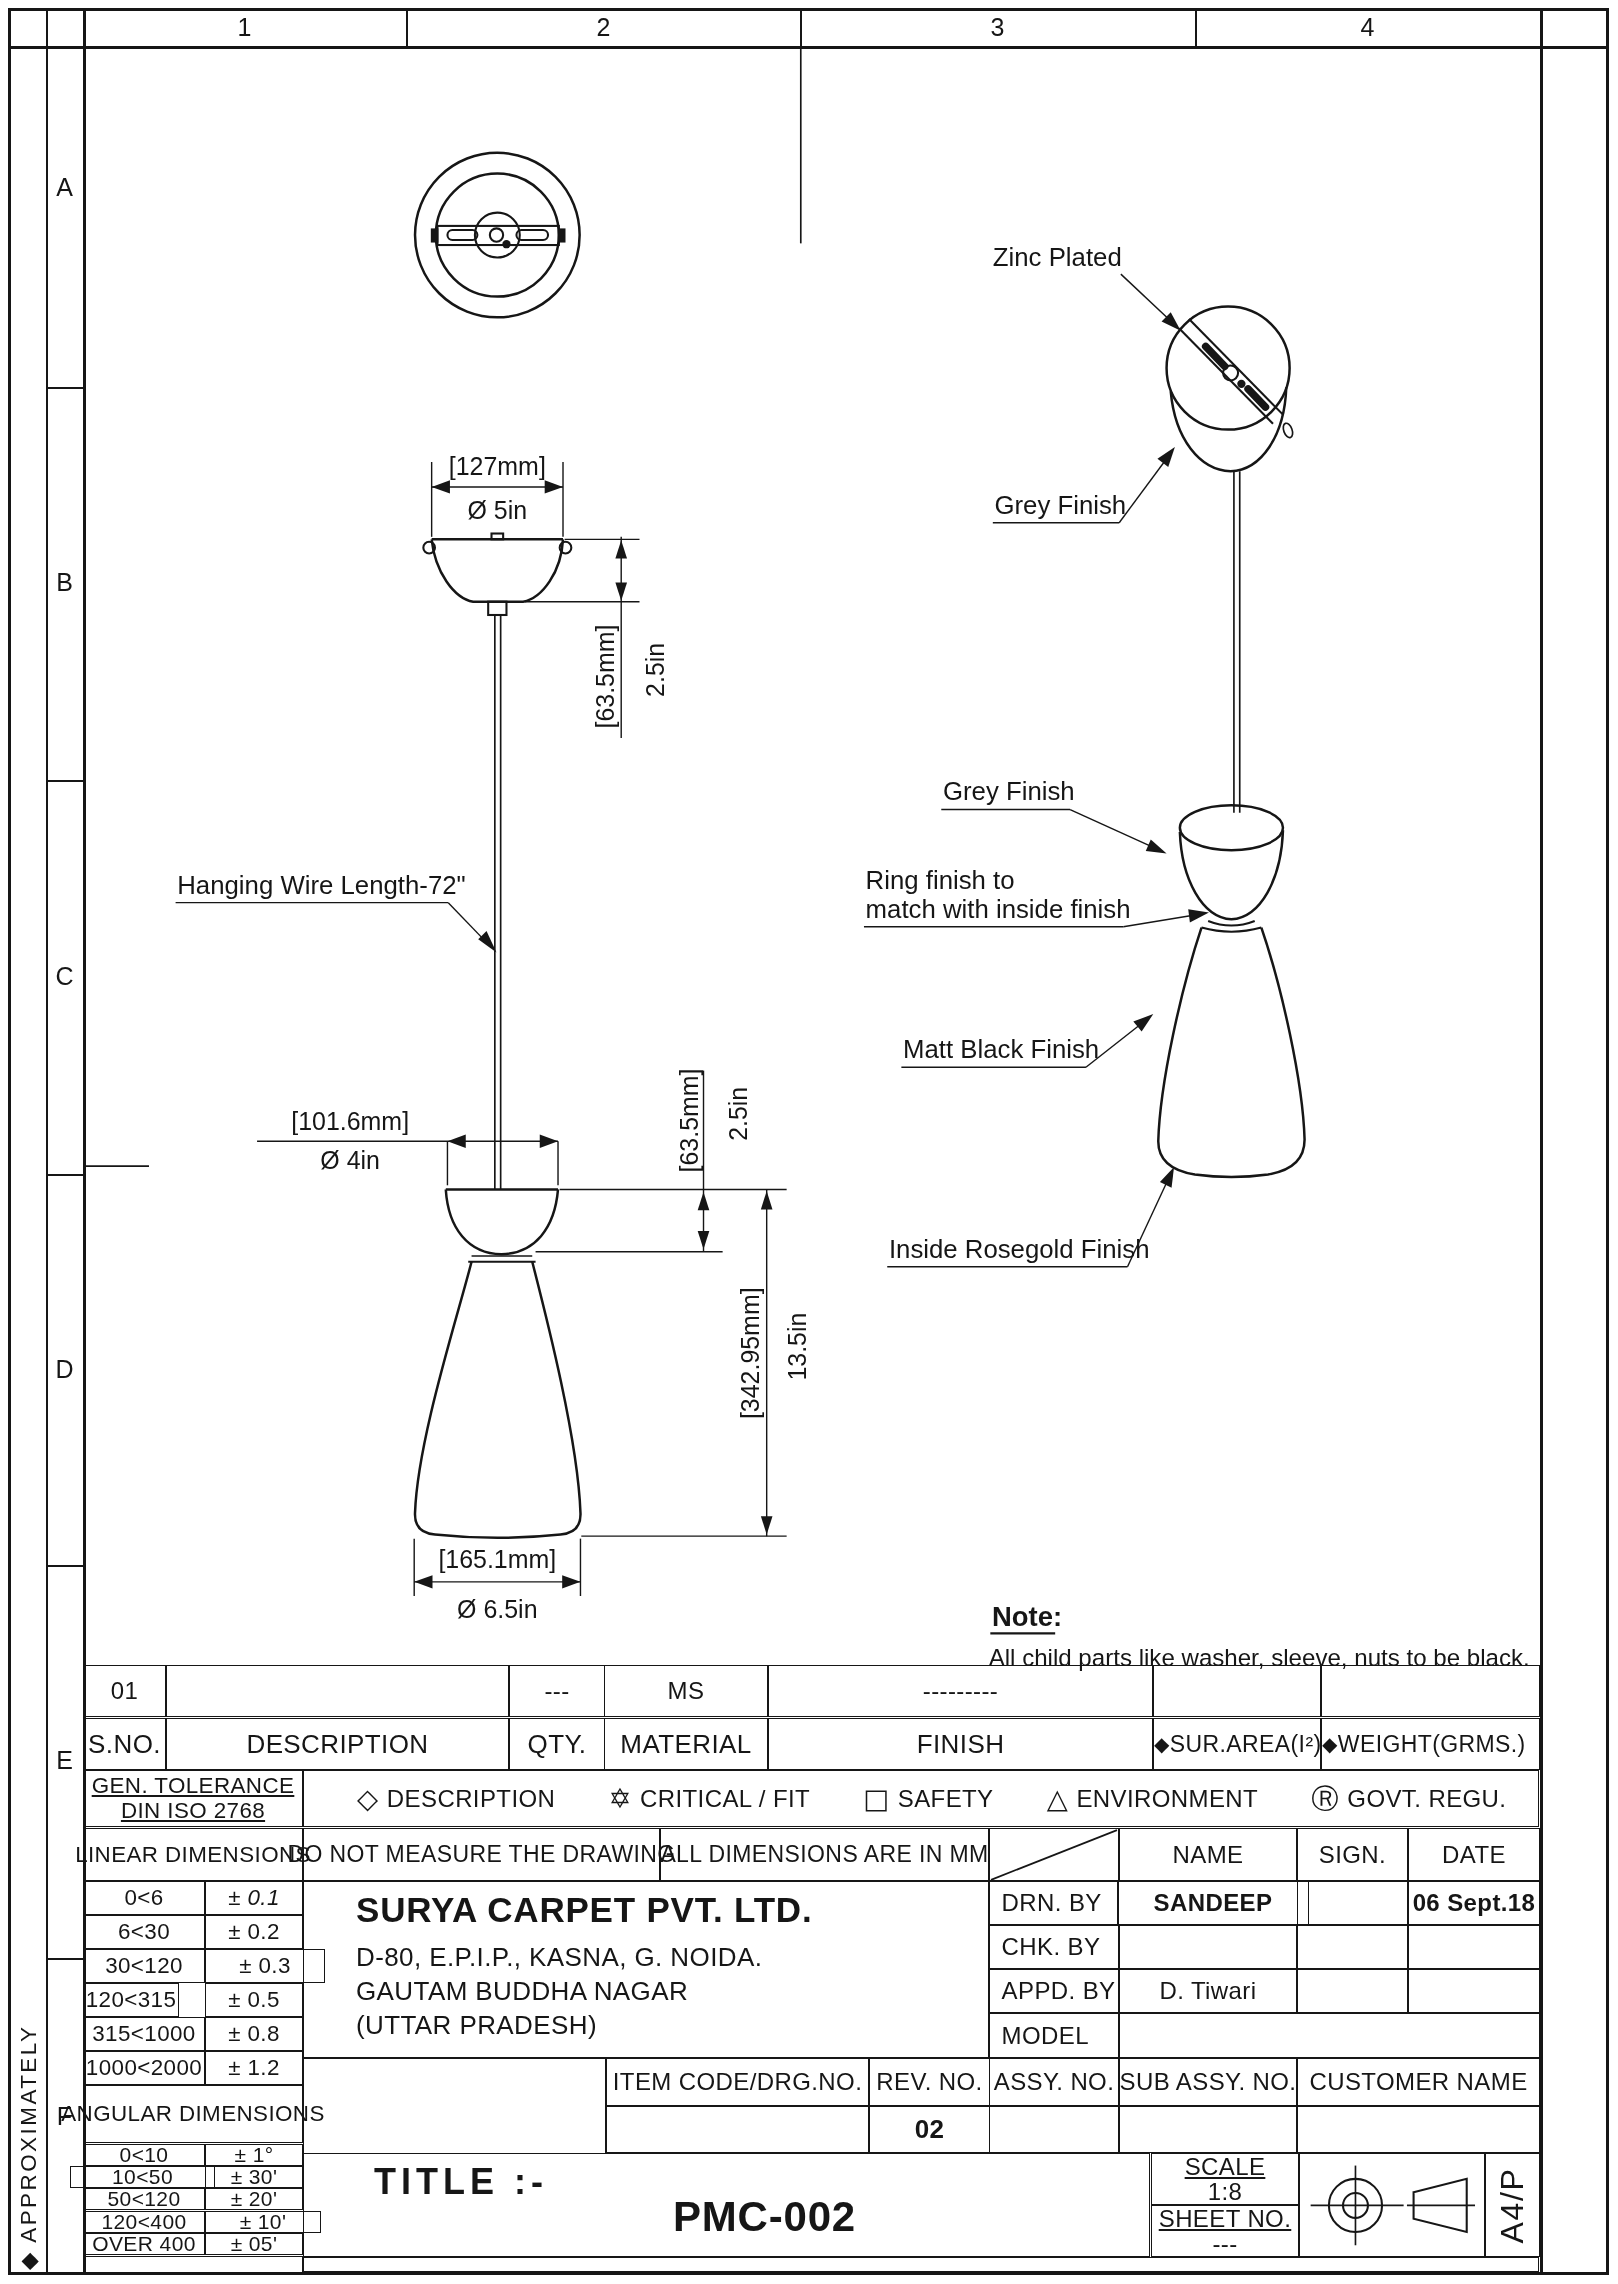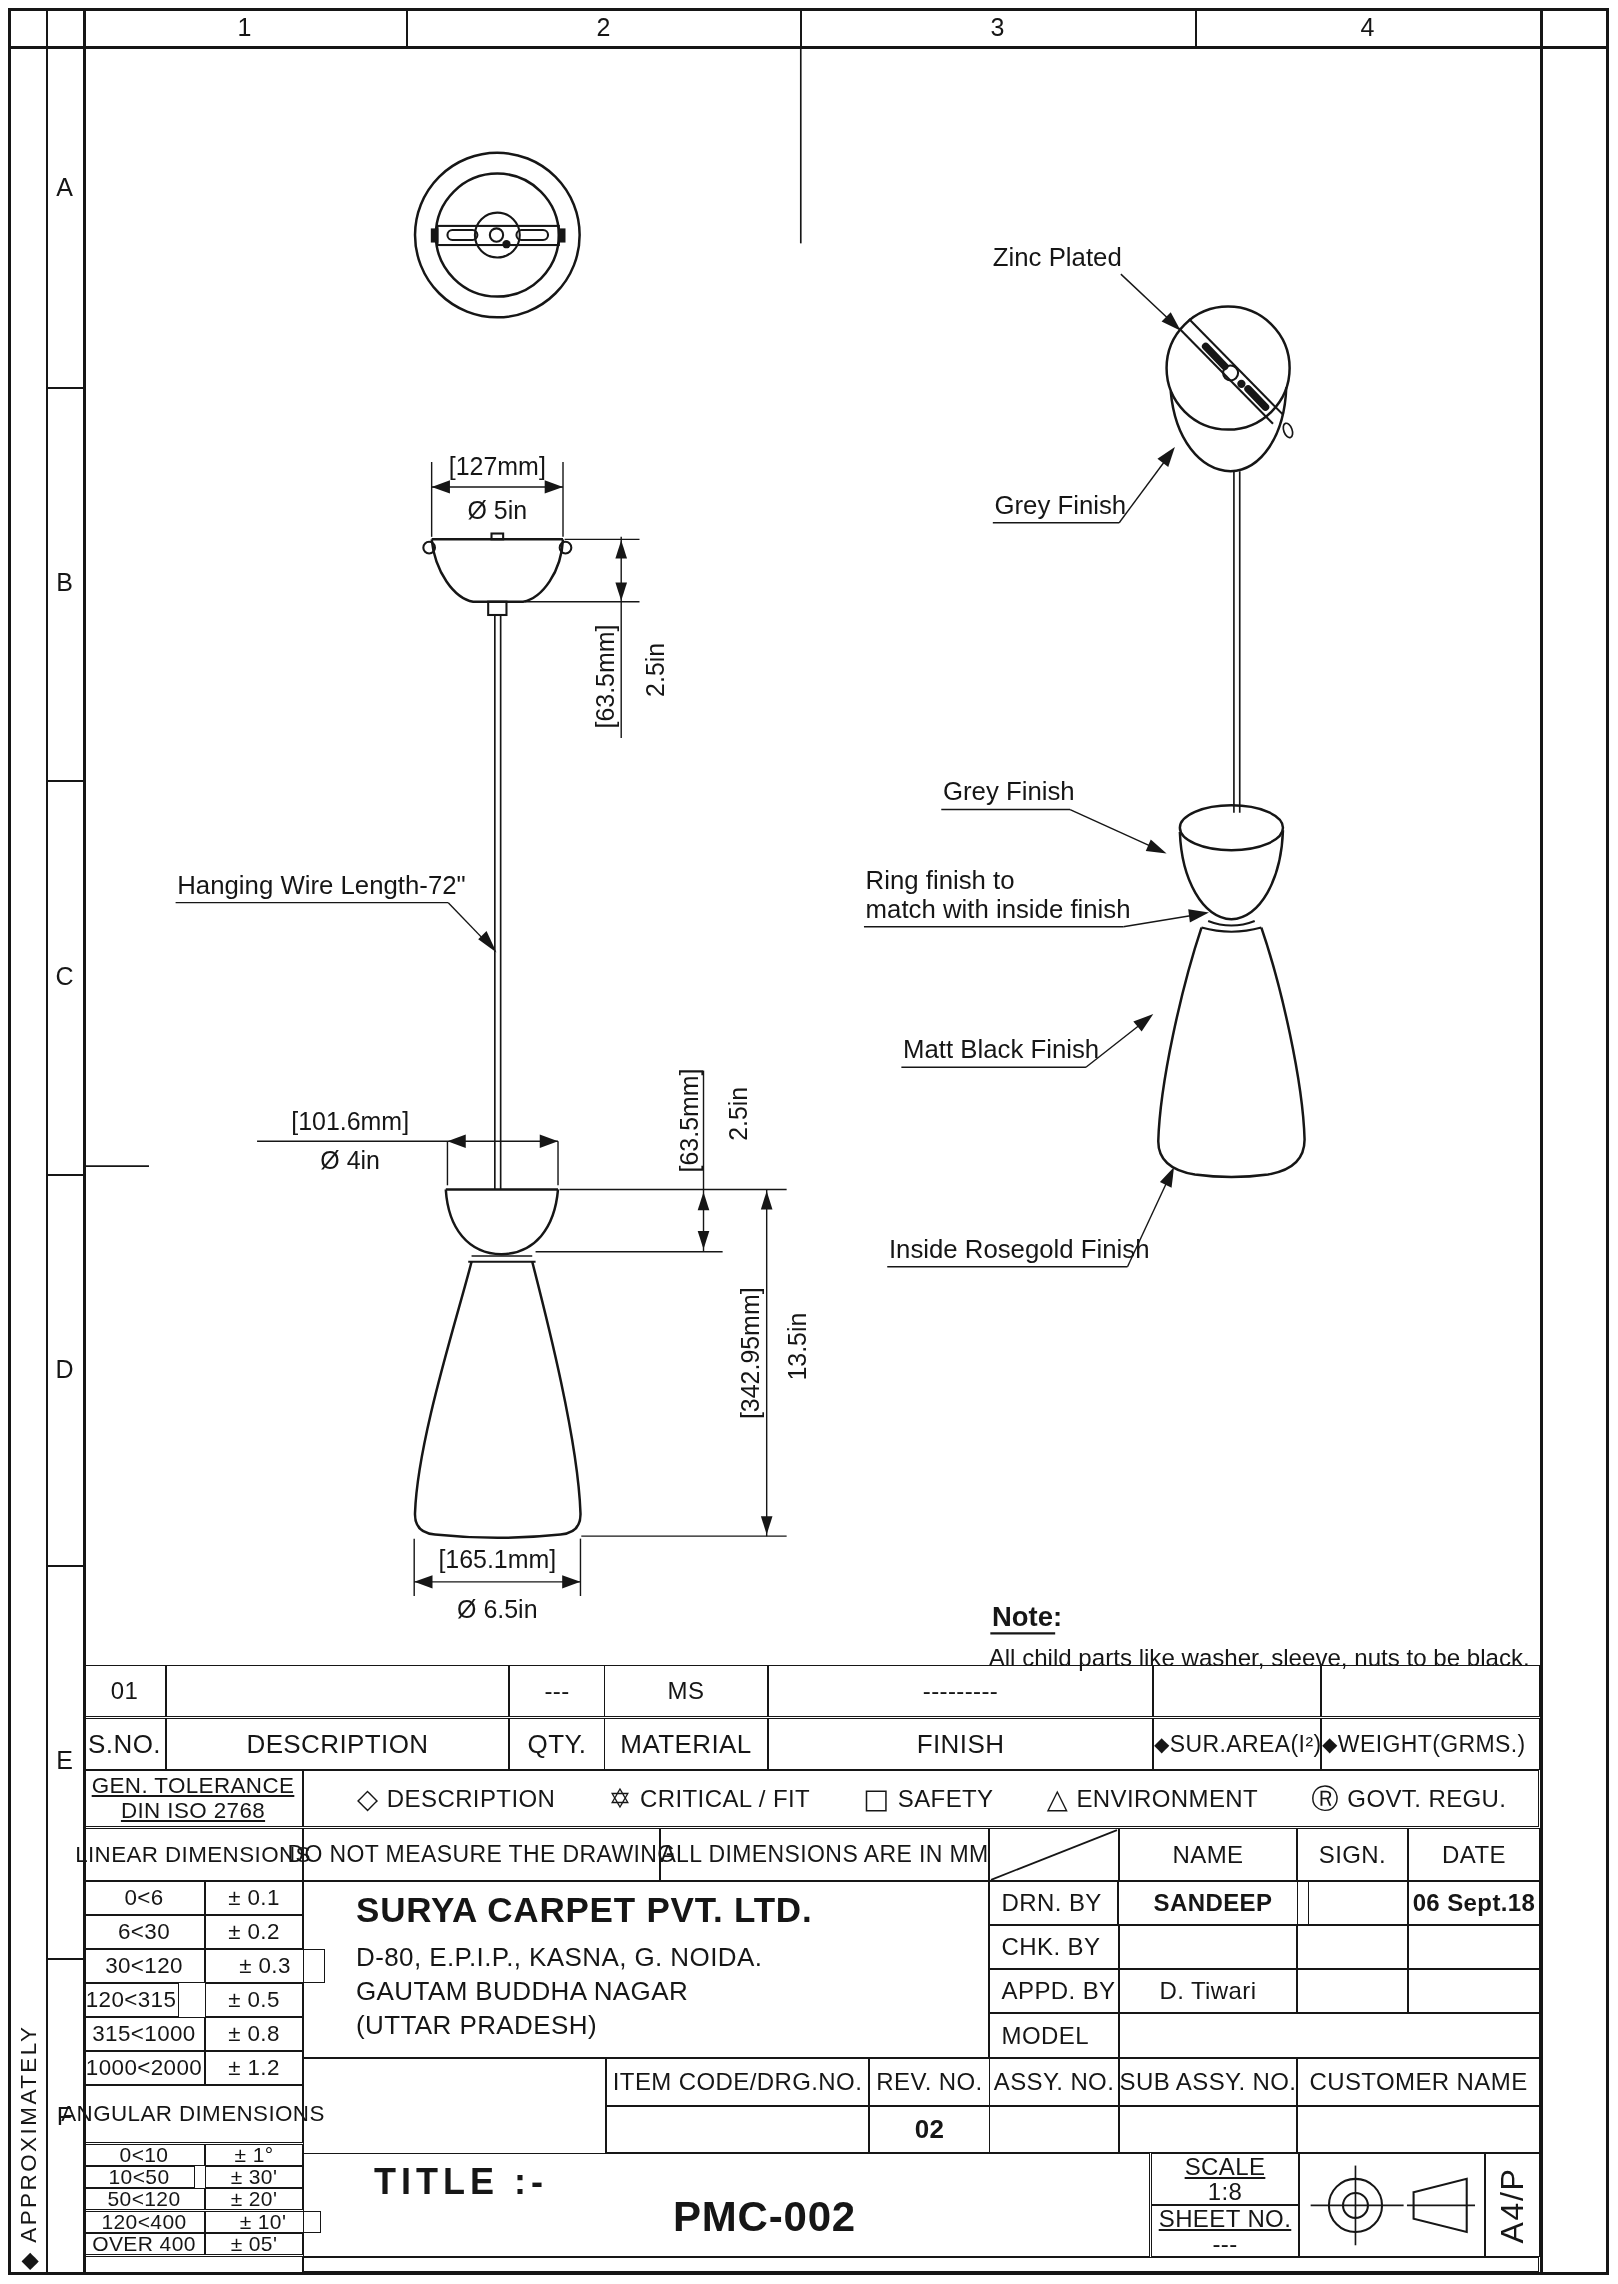--- a/index.html
+++ b/index.html
@@ -264,37 +264,37 @@
   <div class="cell" style="left:989px;top:1828px;width:130px;height:53px;">
     <svg width="126" height="50" viewBox="0 0 152 60" style="position:static;">
         <line x1="0" y1="60" x2="152" y2="0" stroke="#161616" stroke-width="2"></line>
       </svg>
   </div>
   <div class="cell" style="left:1119px;top:1828px;width:178px;height:53px;">NAME</div>
   <div class="cell" style="left:1297px;top:1828px;width:111px;height:53px;">SIGN.</div>
   <div class="cell" style="left:1408px;top:1828px;width:132px;height:53px;">DATE</div>
 
   <div class="cell" style="left:83px;top:1881px;width:122px;height:34px;font-size:22.4px;">0&lt;6</div>
-  <div class="cell" style="left:205px;top:1881px;width:98px;height:34px;font-size:22.4px;">± 0.1</div>
+  <div class="cell" style="left:205px;top:1881px;width:98px;height:34px;font-size:22.4px;font-style:italic;">± 0.1</div>
   <div class="cell" style="left:83px;top:1915px;width:122px;height:34px;font-size:22.4px;">6&lt;30</div>
   <div class="cell" style="left:205px;top:1915px;width:98px;height:34px;font-size:22.4px;">± 0.2</div>
   <div class="cell" style="left:83px;top:1949px;width:122px;height:34px;font-size:22.4px;">30&lt;120</div>
   <div class="cell" style="left:205px;top:1949px;width:120px;height:34px;font-size:22.4px;">± 0.3</div>
   <div class="cell" style="left:83px;top:1983px;width:96px;height:34px;font-size:22.4px;">120&lt;315</div>
   <div class="cell" style="left:205px;top:1983px;width:98px;height:34px;font-size:22.4px;">± 0.5</div>
   <div class="cell" style="left:83px;top:2017px;width:122px;height:34px;font-size:22.4px;">315&lt;1000</div>
   <div class="cell" style="left:205px;top:2017px;width:98px;height:34px;font-size:22.4px;">± 0.8</div>
   <div class="cell" style="left:83px;top:2051px;width:122px;height:34px;font-size:22.4px;">1000&lt;2000</div>
   <div class="cell" style="left:205px;top:2051px;width:98px;height:34px;font-size:22.4px;">± 1.2</div>
 
   <div class="cell" style="left:83px;top:2085px;width:220px;height:58px;font-size:22.4px;">ANGULAR DIMENSIONS</div>
 
   <div class="cell" style="left:83px;top:2144px;width:122px;height:22.4px;font-size:21px;">0&lt;10</div>
   <div class="cell" style="left:205px;top:2144px;width:98px;height:22.4px;font-size:21px;">± 1°</div>
-  <div class="cell" style="left:83px;top:2166px;width:112px;height:22.4px;font-size:21px;">10&lt;50</div>
+  <div class="cell" style="left:70px;top:2166px;width:145px;height:22.4px;font-size:21px;">10&lt;50</div>
   <div class="cell" style="left:205px;top:2166px;width:98px;height:22.4px;font-size:21px;">± 30'</div>
   <div class="cell" style="left:83px;top:2188px;width:122px;height:22.4px;font-size:21px;">50&lt;120</div>
   <div class="cell" style="left:205px;top:2188px;width:98px;height:22.4px;font-size:21px;text-align:right;">± 20'</div>
   <div class="cell" style="left:83px;top:2211px;width:122px;height:22.4px;font-size:21px;">120&lt;400</div>
   <div class="cell" style="left:205px;top:2211px;width:116px;height:22.4px;font-size:21px;">± 10'</div>
   <div class="cell" style="left:83px;top:2233px;width:122px;height:22.4px;font-size:21px;">OVER 400</div>
   <div class="cell" style="left:205px;top:2233px;width:98px;height:22.4px;font-size:21px;">± 05'</div>
   <div class="cell" style="left:83px;top:2256px;width:220px;height:16.6px;"></div>
 
   <div class="cell" style="left:303px;top:1881px;width:686px;height:177px;flex-direction:column;align-items:flex-start;justify-content:flex-start;padding:8.3px 0 0 52px;">

